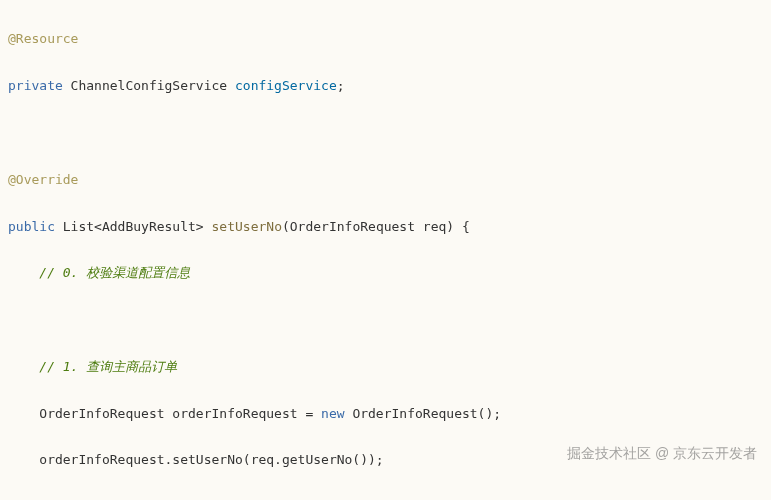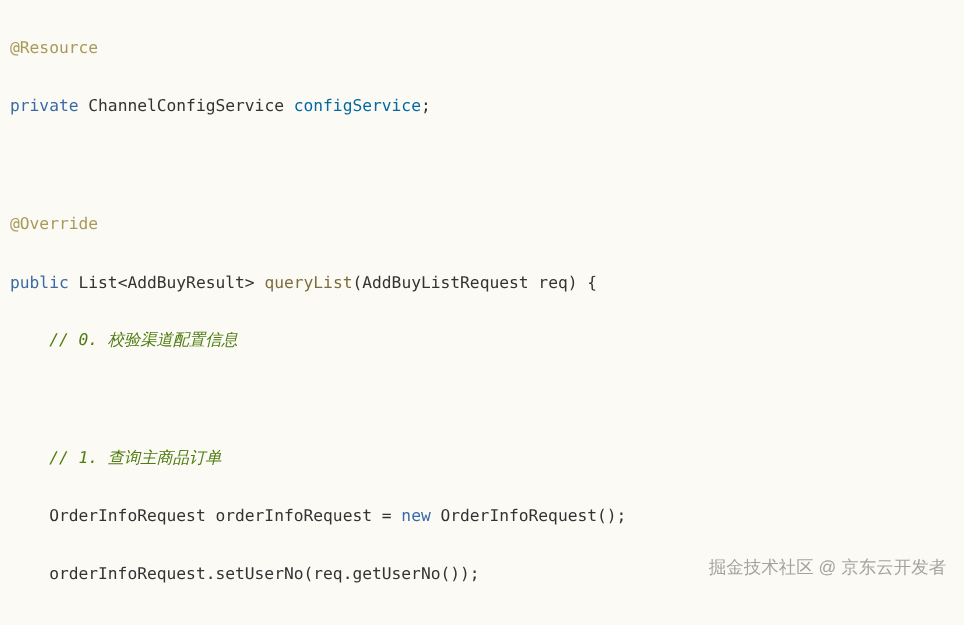--- a/index.html
+++ b/index.html
@@ -34,21 +34,21 @@
   }
 </style>
 </head>
 <body>
 
 <div class="code">
 <span class="line"><span class="annotation">@Resource</span></span>
 <span class="line"><span class="keyword">private</span><span> ChannelConfigService </span><span class="field">configService</span><span>;</span></span>
 <span class="line"></span>
 <span class="line"><span class="annotation">@Override</span></span>
-<span class="line"><span class="keyword">public</span><span> List&lt;AddBuyResult&gt; </span><span class="method-decl">queryList</span><span>(AddBuyListRequest req) {</span></span>
+<span class="line"><span class="keyword">public</span><span> List&lt;AddBuyResult&gt; </span><span class="method-decl">setUserNo</span><span>(OrderInfoRequest req) {</span></span>
 <span class="line comment">    // 0. 校验渠道配置信息</span>
 <span class="line"></span>
 <span class="line comment">    // 1. 查询主商品订单</span>
 <span class="line"><span>    OrderInfoRequest orderInfoRequest = </span><span class="keyword">new</span><span> OrderInfoRequest();</span></span>
 <span class="line">    orderInfoRequest.setUserNo(req.getUserNo());</span>
 
 
 
 
 

